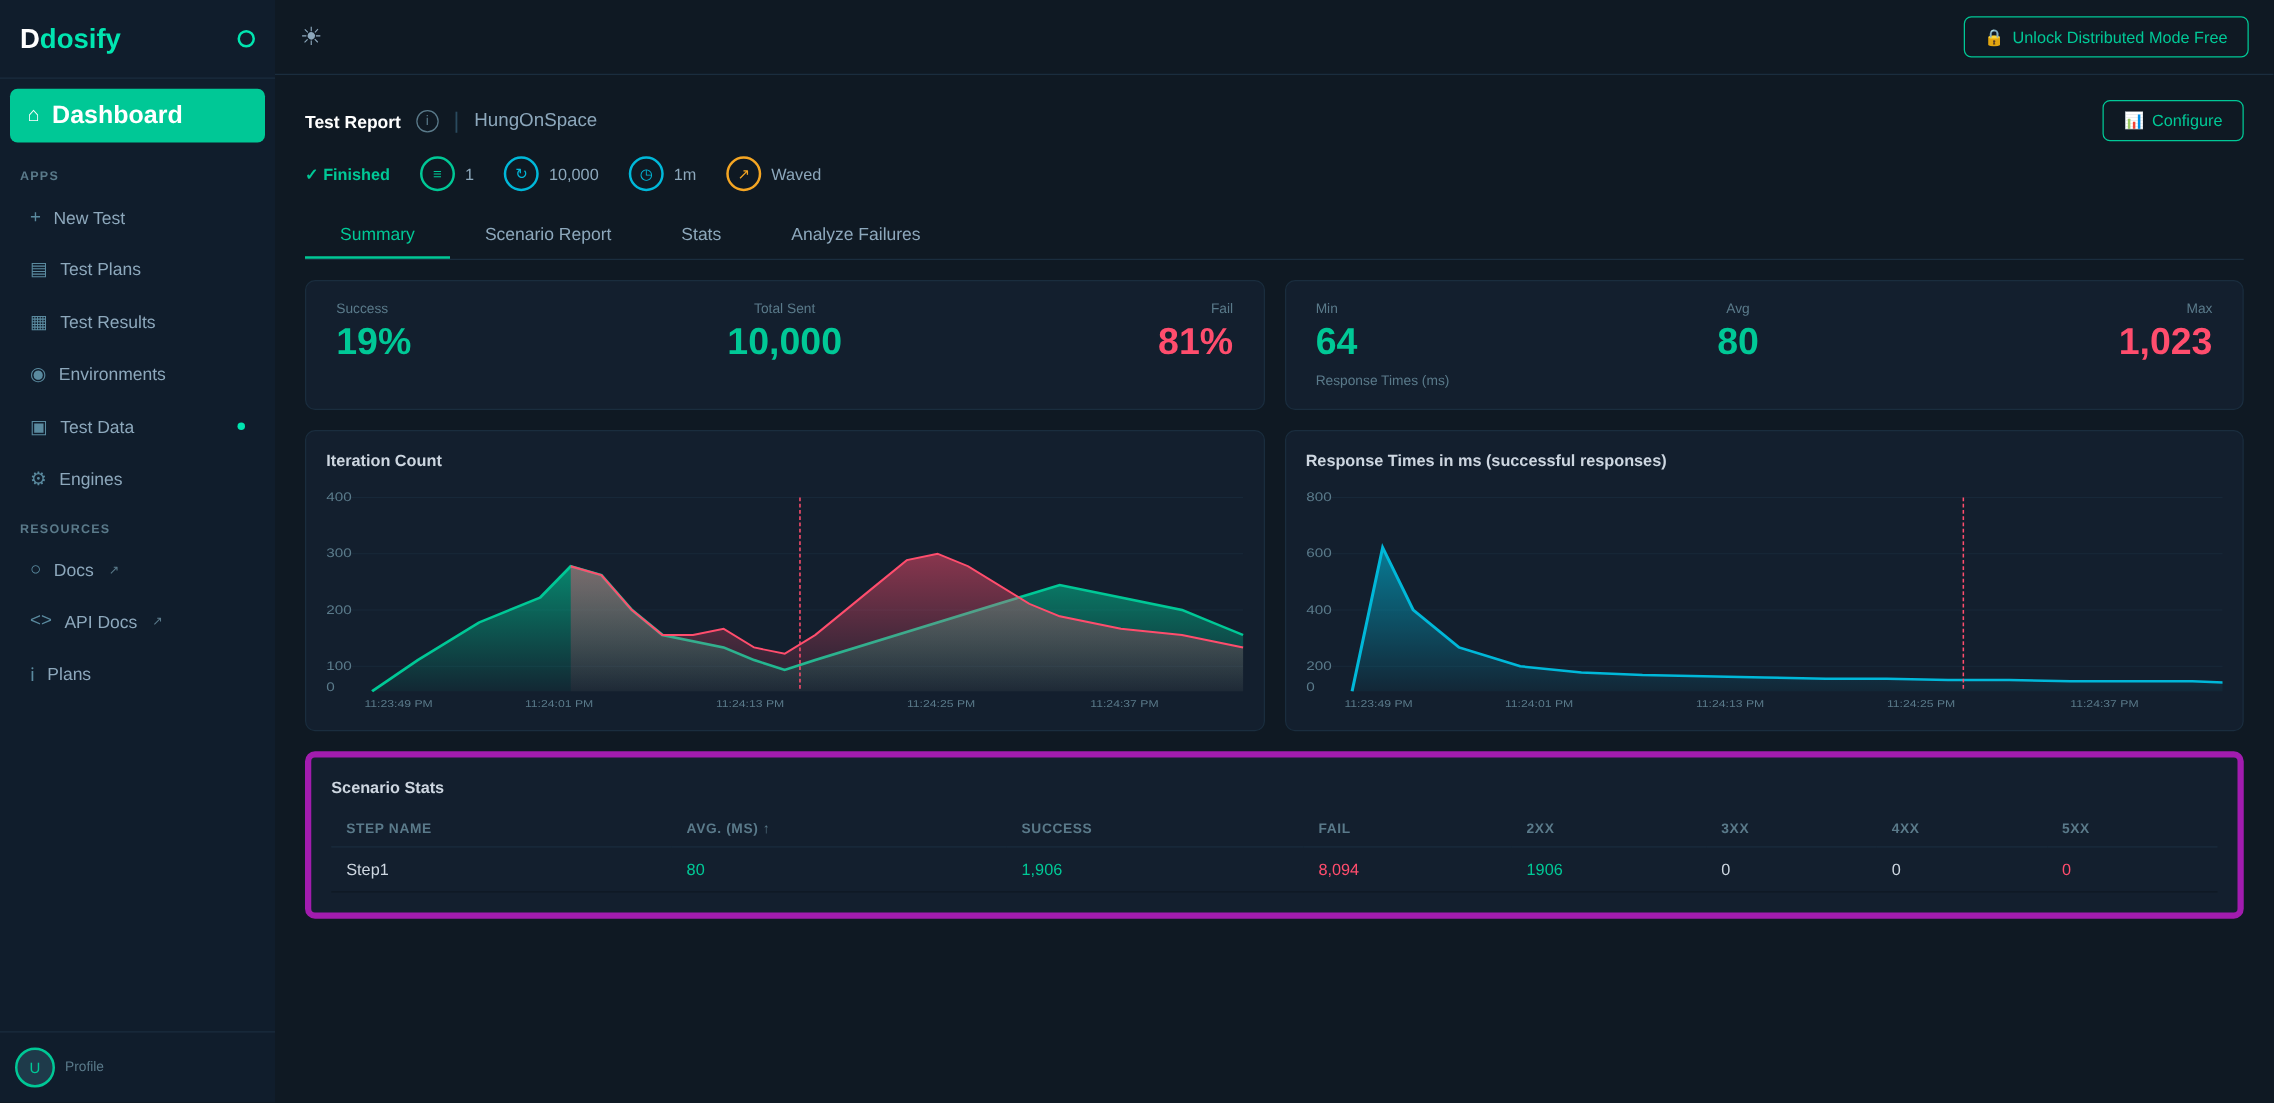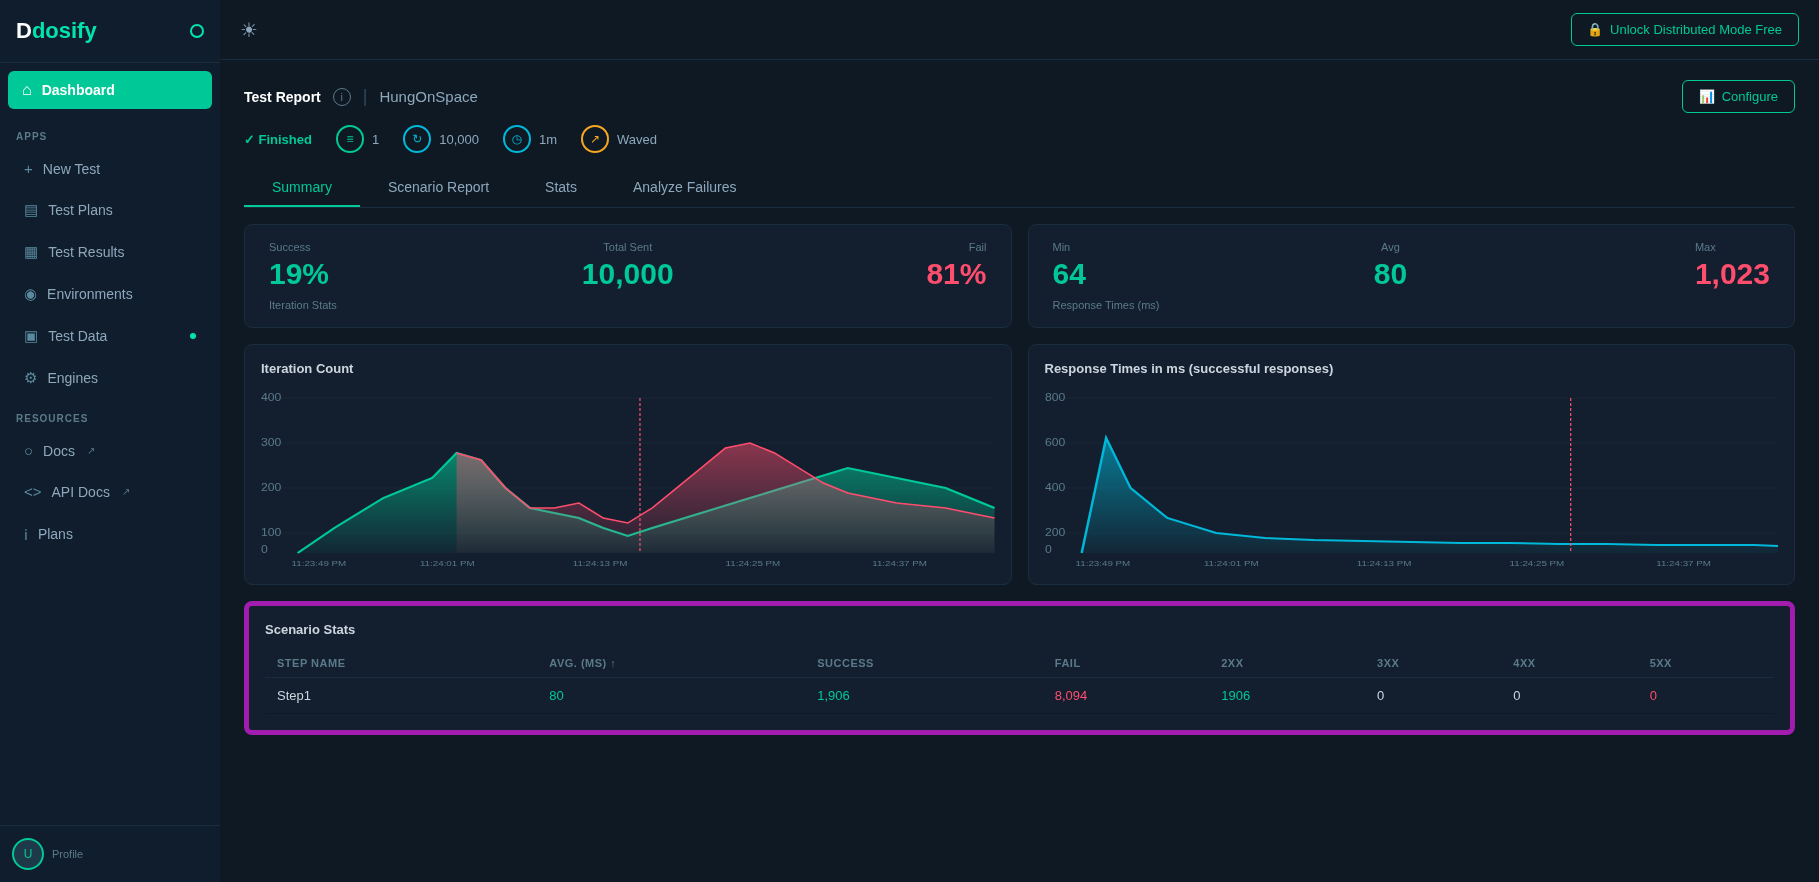--- a/index.html
+++ b/index.html
@@ -6,21 +6,21 @@
     body { font-family: -apple-system, BlinkMacSystemFont, 'Segoe UI', sans-serif; background: #0f1923; color: #cdd6e0; display: flex; height: 882px; overflow: hidden; }
 
     
     .sidebar { width: 220px; background: #101d2c; display: flex; flex-direction: column; flex-shrink: 0; height: 882px; }
     .sidebar-logo { padding: 18px 16px; display: flex; align-items: center; gap: 24px; border-bottom: 1px solid #1a2d3e; }
     .logo-text { font-size: 22px; font-weight: 700; color: #fff; }
     .logo-text span { color: #00e5b0; }
     .logo-circle { width: 14px; height: 14px; border-radius: 50%; border: 2px solid #00e5b0; margin-left: auto; }
 
     .nav-dashboard { padding: 10px 14px; margin: 8px; background: #00c896; border-radius: 6px; display: flex; align-items: center; gap: 10px; cursor: pointer; }
-    .nav-dashboard span { color: #fff; font-weight: 600; font-size: 14px; }
+    .nav-dashboard span { color: #fff; font-weight: 600; font-size: 20px; }
     .nav-dashboard .icon { color: #fff; font-size: 16px; }
 
     .section-label { padding: 14px 16px 6px; font-size: 10px; font-weight: 600; color: #5a7a8a; letter-spacing: 1px; text-transform: uppercase; }
 
     .nav-item { padding: 10px 16px; display: flex; align-items: center; gap: 10px; cursor: pointer; color: #8da8bc; font-size: 14px; border-radius: 4px; margin: 2px 8px; }
     .nav-item .icon { font-size: 15px; color: #5a8a9f; }
     .nav-item .badge { width: 6px; height: 6px; background: #00e5b0; border-radius: 50%; margin-left: auto; }
 
     .sidebar-bottom { margin-top: auto; border-top: 1px solid #1a2d3e; padding: 12px; display: flex; align-items: center; gap: 8px; }
     .avatar-circle { width: 32px; height: 32px; border-radius: 50%; background: #1e3a4a; border: 2px solid #00c896; display: flex; align-items: center; justify-content: center; font-size: 12px; color: #00c896; }
@@ -223,34 +223,33 @@
           </div>
           <div class="stat-item" style="text-align:center">
             <span class="stat-label">Total Sent</span>
             <span class="stat-value cyan">10,000</span>
           </div>
           <div class="stat-item" style="text-align:right">
             <span class="stat-label">Fail</span>
             <span class="stat-value red">81%</span>
           </div>
         </div>
-        <div class="stat-footer">Iteration Stats</div>
       </div>
 
       <div class="stat-card">
         <div class="stat-card-inner">
           <div class="stat-item">
             <span class="stat-label">Min</span>
             <span class="stat-value teal">64</span>
           </div>
           <div class="stat-item" style="text-align:center">
             <span class="stat-label">Avg</span>
             <span class="stat-value teal">80</span>
           </div>
-          <div class="stat-item" style="text-align:left">
+          <div class="stat-item" style="text-align:right">
             <span class="stat-label">Max</span>
             <span class="stat-value red">1,023</span>
           </div>
         </div>
         <div class="stat-footer">Response Times (ms)</div>
       </div>
     </div>
 
     <div class="charts-row">
 

